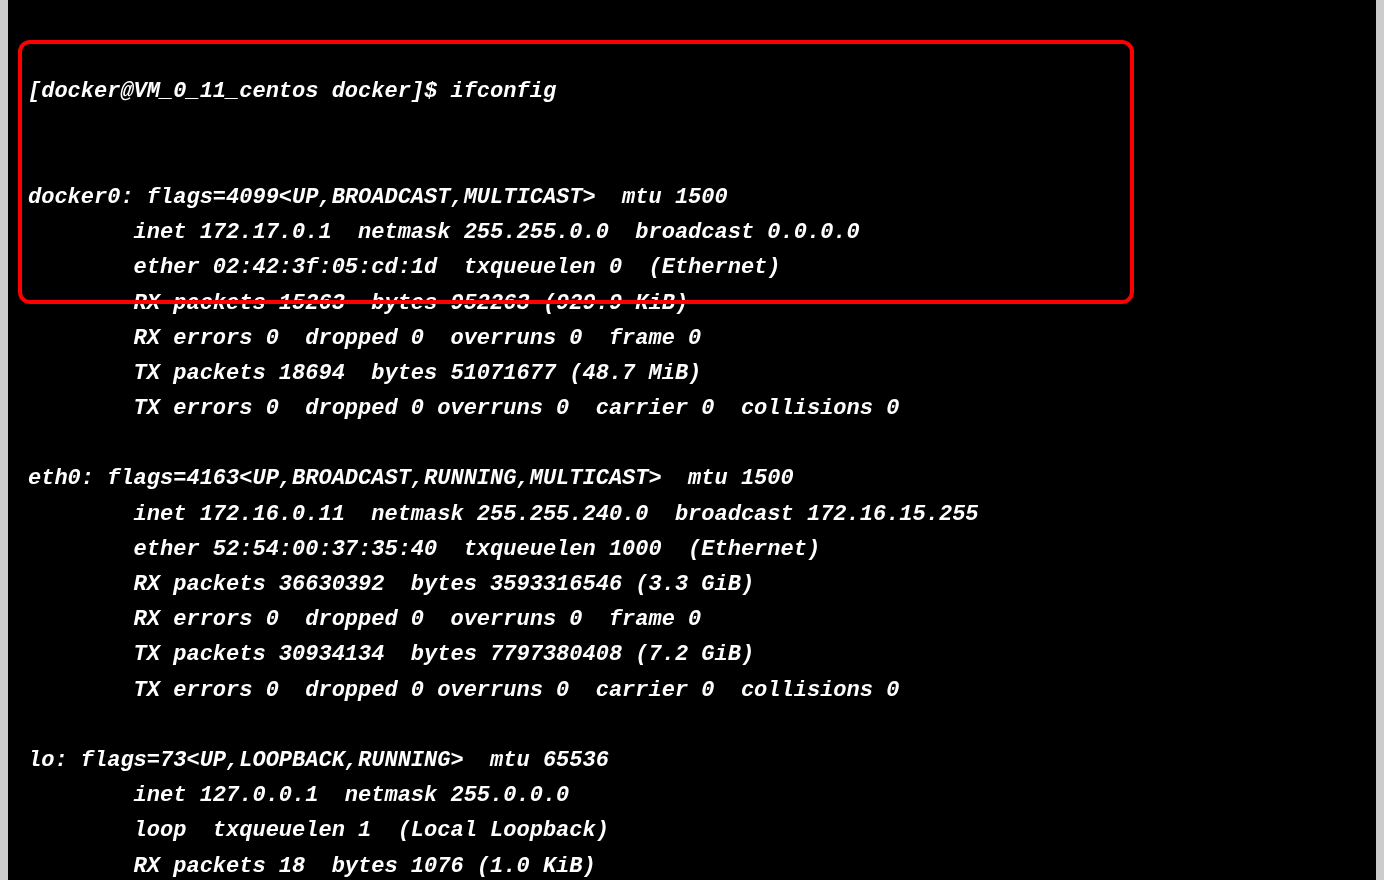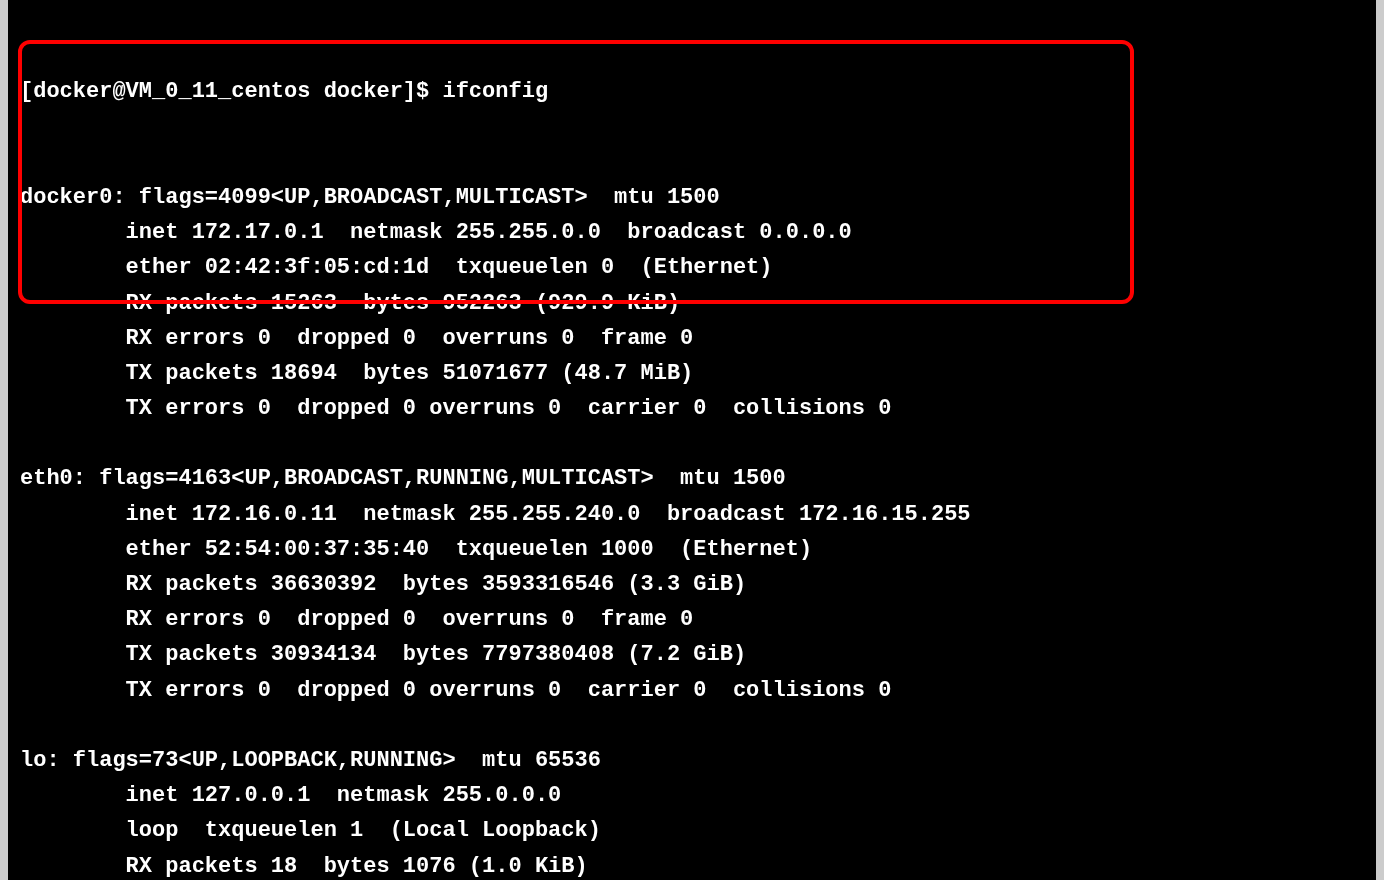--- a/index.html
+++ b/index.html
@@ -18,21 +18,22 @@
       background: #000;
       width: 1384px;
       height: 880px;
       padding: 4px 0 0 0;
       white-space: pre;
       border-left: 8px solid #ccc;
       border-right: 8px solid #ccc;
       position: relative;
     }
     .line {
-      padding-left: 12px;
+      padding-left: 20px;
+      font-style: italic;
     }
     .highlight-box {
       position: absolute;
       border: 4px solid #ff0000;
       border-radius: 12px;
       pointer-events: none;
     }
   </style>
 </head>
 <body>

